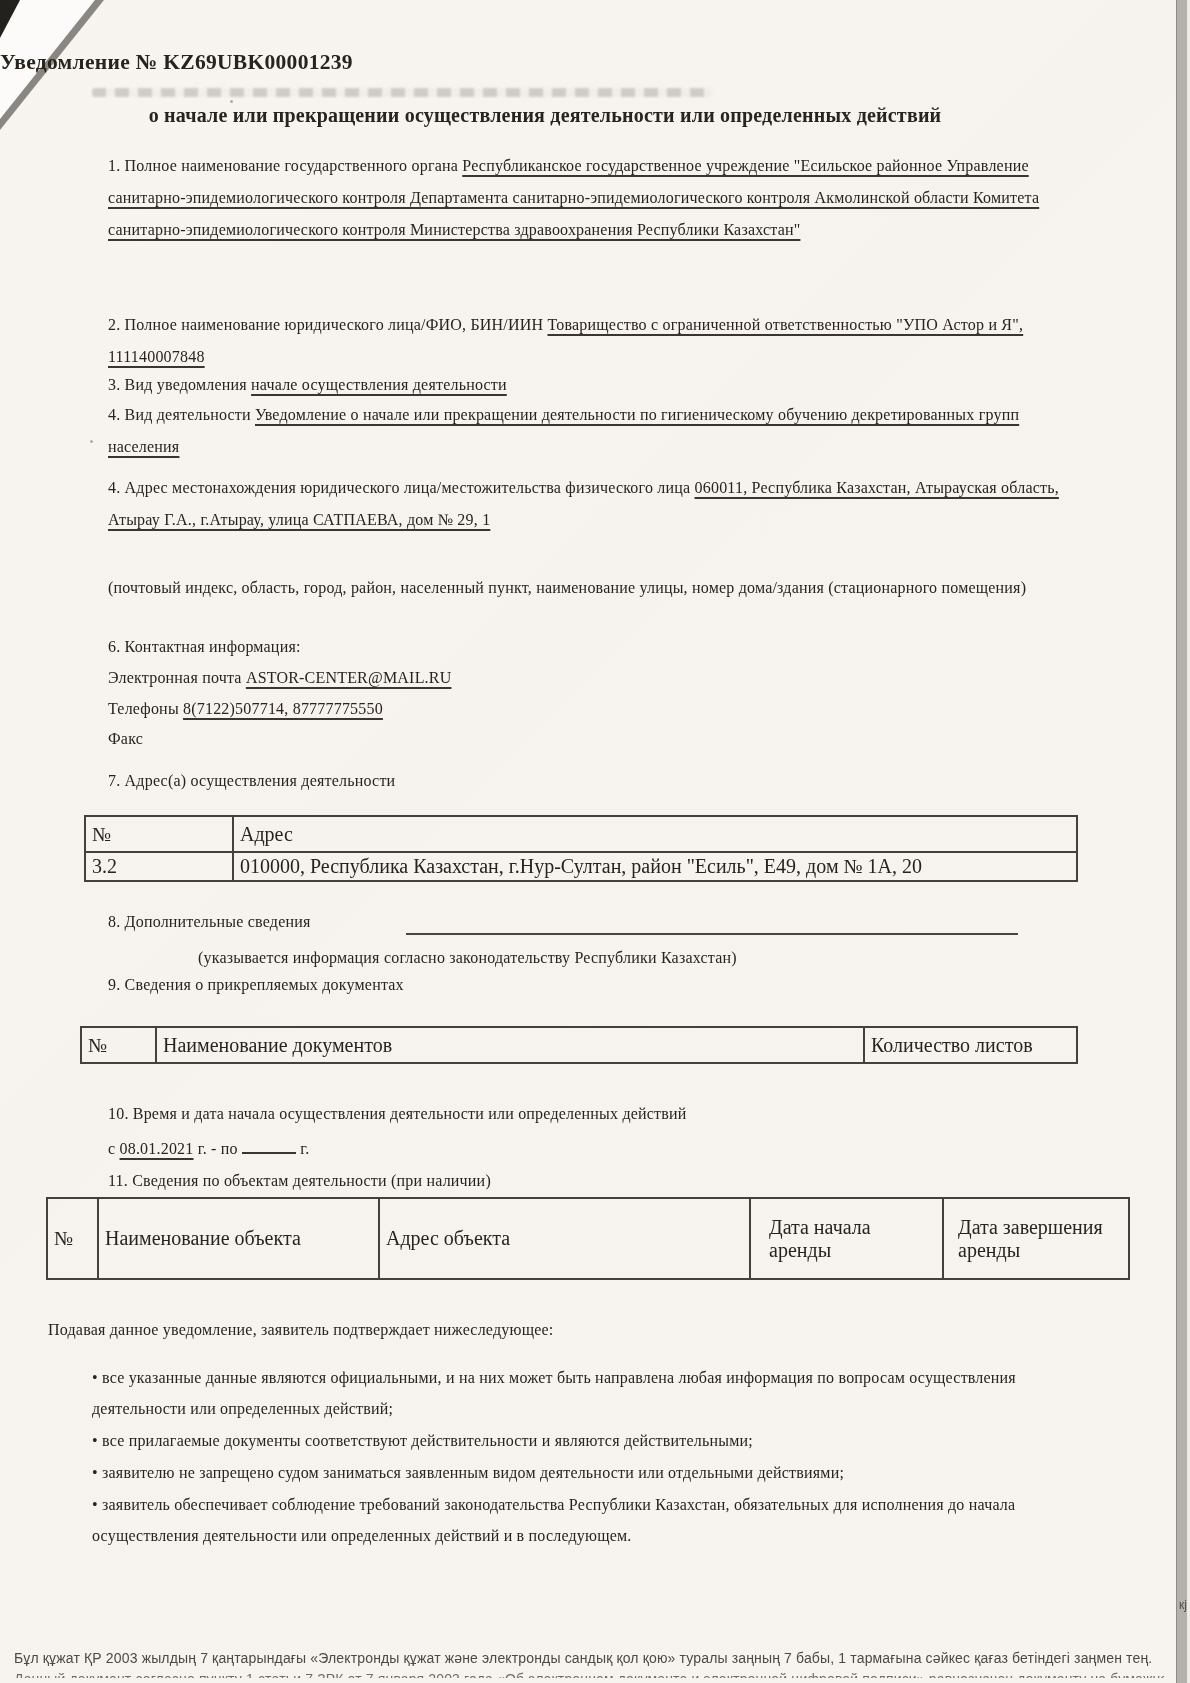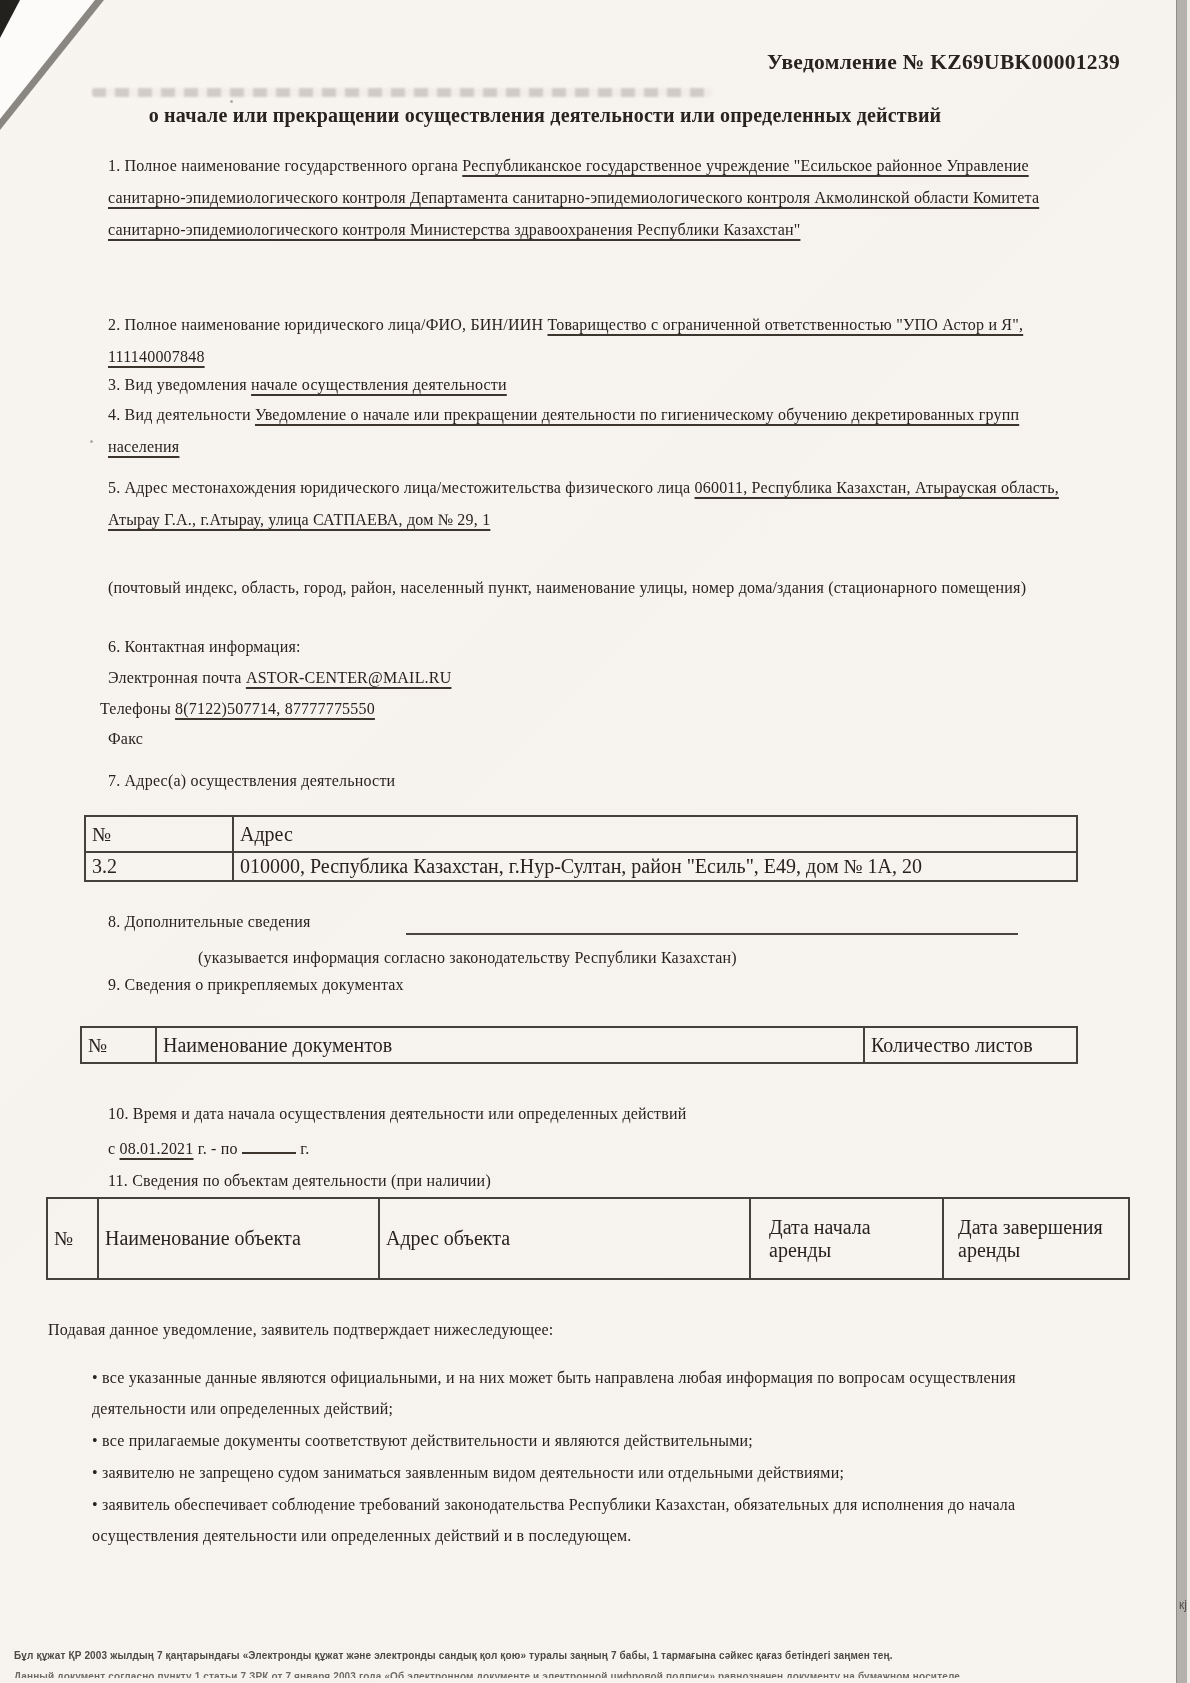--- a/index.html
+++ b/index.html
@@ -7,21 +7,21 @@
     position:relative;
     width:1190px;height:1683px;
     background:linear-gradient(135deg,#f8f4f0 0%,#f6f2ee 40%,#f7f3ef 100%);
     overflow:hidden;
     font-family:"Liberation Serif","DejaVu Serif",serif;
     color:#29231d;
   }
   .abs{position:absolute;margin:0;}
   .body-text{font-size:16px;line-height:32px;letter-spacing:.2px;}
   .u{text-decoration:underline;text-underline-offset:4px;text-decoration-thickness:1.5px;text-decoration-color:#3c352d;}
-  .title{font-size:21.5px;font-weight:bold;text-align:right;letter-spacing:.3px;}
+  .title{font-size:21.5px;font-weight:bold;text-align:left;letter-spacing:.3px;}
   .subtitle{font-size:20px;font-weight:bold;text-align:center;letter-spacing:.2px;}
   .blank-line{display:inline-block;width:54px;border-bottom:2px solid #3c352d;height:14px;vertical-align:baseline;}
   table.doc{border-collapse:collapse;table-layout:fixed;font-size:20px;}
   table.doc td,table.doc th{
     border:2px solid #44403a;
     font-weight:normal;text-align:left;
     padding:2px 6px;vertical-align:middle;
     overflow:hidden;white-space:nowrap;
   }
   .cell-center{text-align:center;}
@@ -33,21 +33,21 @@
   .corner-white{left:0;top:0;width:95px;height:119px;background:#fcfbf9;
     clip-path:polygon(0 0,100% 0,0 100%);}
   .corner-black{left:0;top:0;width:20px;height:38px;background:#23211e;
     clip-path:polygon(0 0,100% 0,0 100%);}
   .edge-strip{left:1176px;top:0;width:11px;height:1683px;background:#b4b0ac;border-left:1px solid #8f8b87;}
   .edge-light{left:1187px;top:0;width:3px;height:1683px;background:#eeebe7;}
   .ghost-line{left:92px;top:88px;width:620px;height:9px;border-radius:3px;
     background:repeating-linear-gradient(90deg,rgba(125,115,108,.30) 0 14px,rgba(125,115,108,.04) 14px 23px);
     filter:blur(1.1px);}
   .edge-mark{left:1179px;top:1598px;width:10px;height:16px;overflow:hidden;font-size:12px;color:#55504a;font-family:"Liberation Sans",sans-serif;}
-  .footer-small{font-family:"Liberation Sans","DejaVu Sans",sans-serif;font-size:10px;color:#4c4946;letter-spacing:.15px;white-space:nowrap;font-weight:bold;}
+  .footer-small{font-family:"Liberation Sans","DejaVu Sans",sans-serif;font-size:14px;color:#4c4946;letter-spacing:.15px;white-space:nowrap;}
   .footer-clip{height:7px;overflow:hidden;opacity:.8;}
   .speck{width:3px;height:3px;border-radius:50%;background:#6b655e;opacity:.5;}
 </style>
 </head>
 <body>
 
 <div class="page">
 
   <div class="abs corner-dark"></div>
   <div class="abs corner-white"></div>
@@ -76,31 +76,31 @@
     <span>3. Вид уведомления</span>
     <span class="u">начале осуществления деятельности</span>
   </p>
 
   <p class="abs body-text" style="left:108px;top:399px;width:978px;">
     <span>4. Вид деятельности</span>
     <span class="u">Уведомление о начале или прекращении деятельности по гигиеническому обучению декретированных групп населения</span>
   </p>
 
   <p class="abs body-text" style="left:108px;top:472px;width:978px;">
-    <span>5. Адрес местонахождения юридического лица/местожительства физического лица</span>
+    <span>4. Адрес местонахождения юридического лица/местожительства физического лица</span>
     <span class="u">060011, Республика Казахстан, Атырауская область, Атырау Г.А., г.Атырау, улица САТПАЕВА, дом № 29, 1</span>
   </p>
   <p class="abs body-text" style="left:108px;top:572px;width:945px;line-height:31px;">(почтовый индекс, область, город, район, населенный пункт, наименование улицы, номер дома/здания (стационарного помещения)</p>
 
   <p class="abs body-text" style="left:108px;top:631px;">6. Контактная информация:</p>
   <p class="abs body-text" style="left:108px;top:662px;">
     <span>Электронная почта</span>
     <span class="u">ASTOR-CENTER@MAIL.RU</span>
   </p>
-  <p class="abs body-text" style="left:100px;top:693px;">
+  <p class="abs body-text" style="left:108px;top:693px;">
     <span>Телефоны</span>
     <span class="u">8(7122)507714, 87777775550</span>
   </p>
   <p class="abs body-text" style="left:108px;top:723px;">Факс</p>
 
   <p class="abs body-text" style="left:108px;top:765px;">7. Адрес(а) осуществления деятельности</p>
   <table class="doc abs" style="left:84px;top:815px;width:994px;">
     <colgroup>
         <col style="width:148px;">
         <col>

